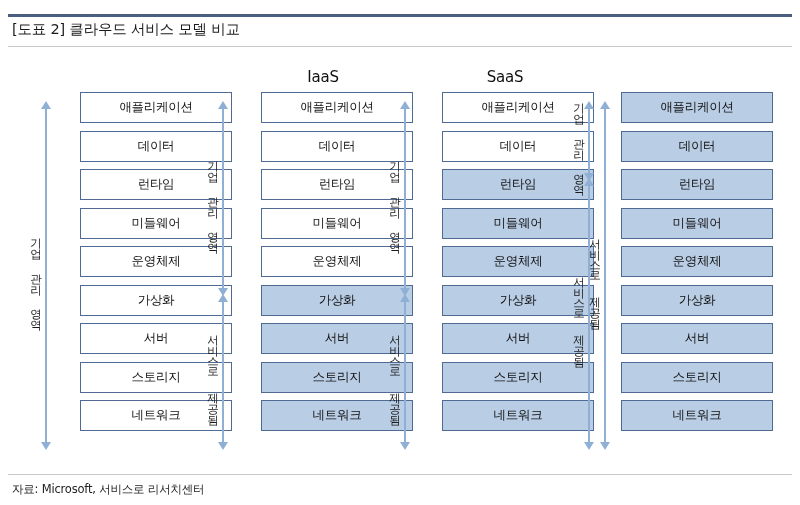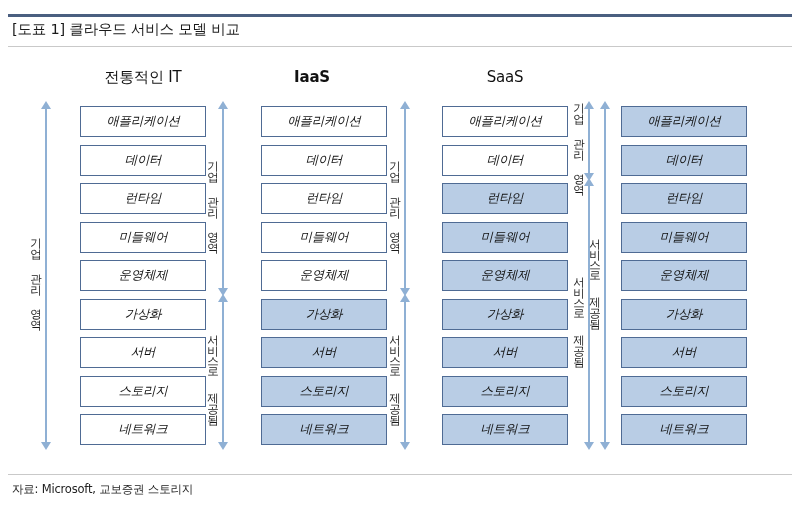--- a/index.html
+++ b/index.html
@@ -65,23 +65,22 @@
     font-size: 15px;
     color: #111111;
     text-align: center;
     white-space: nowrap;
     letter-spacing: -0.2px;
   }
 
   
   .stack {
     position: absolute;
-    top: 106px;
-    width: 126px;
-    font-style: italic;
+    top: 92px;
+    width: 152px;
   }
 
   .layer-box {
     position: relative;
     height: 31px;
     margin-bottom: 7.5px;
     border: 1.6px solid #4f6b94;
     background: #ffffff;
     display: flex;
     align-items: center;
@@ -133,25 +132,24 @@
     text-orientation: upright;
     white-space: nowrap;
   }
 </style>
 </head>
 <body>
 
 <div class="diagram">
 
   <div class="title-rule-top"></div>
-  <div class="chart-title">[도표 1] 클라우드 서비스 모델 비교</div>
+  <div class="chart-title">[도표 2] 클라우드 서비스 모델 비교</div>
   <div class="title-rule-bottom"></div>
 
-  <div class="col-header" style="left:80px;width:126px;">전통적인 IT</div>
-  <div class="col-header" style="left:249px;width:126px;font-weight:bold;">IaaS</div>
+  <div class="col-header" style="left:260px;width:126px;">IaaS</div>
   <div class="col-header" style="left:442px;width:126px;">SaaS</div>
 
   <div class="stack" style="left:80px;">
       <div class="layer-box">애플리케이션</div>
       <div class="layer-box">데이터</div>
       <div class="layer-box">런타임</div>
       <div class="layer-box">미들웨어</div>
       <div class="layer-box">운영체제</div>
       <div class="layer-box">가상화</div>
       <div class="layer-box">서버</div>
@@ -205,15 +203,15 @@
       <div class="arrow-label" style="left: 386px; top: 371.75px; transform: translateY(-50%); height: auto;">서비스로 제공됨</div>
       <div class="arrow" style="left: 588px; top: 108px; height: 65.5px;"></div>
       <div class="arrow-label" style="left: 570px; top: 140.75px; transform: translateY(-50%); height: auto;">기업 관리 영역</div>
       <div class="arrow" style="left: 588px; top: 185px; height: 258px;"></div>
       <div class="arrow-label" style="left: 570px; top: 314px; transform: translateY(-50%); height: auto;">서비스로 제공됨</div>
       <div class="arrow" style="left: 604px; top: 108px; height: 335px;"></div>
       <div class="arrow-label" style="left: 586px; top: 275.5px; transform: translateY(-50%); height: auto;">서비스로 제공됨</div>
     </div>
 
   <div class="footer-rule"></div>
-  <div class="footer-note">자료: Microsoft, 교보증권 스토리지</div>
+  <div class="footer-note">자료: Microsoft, 서비스로 리서치센터</div>
 
 </div>
 
 </body></html>

